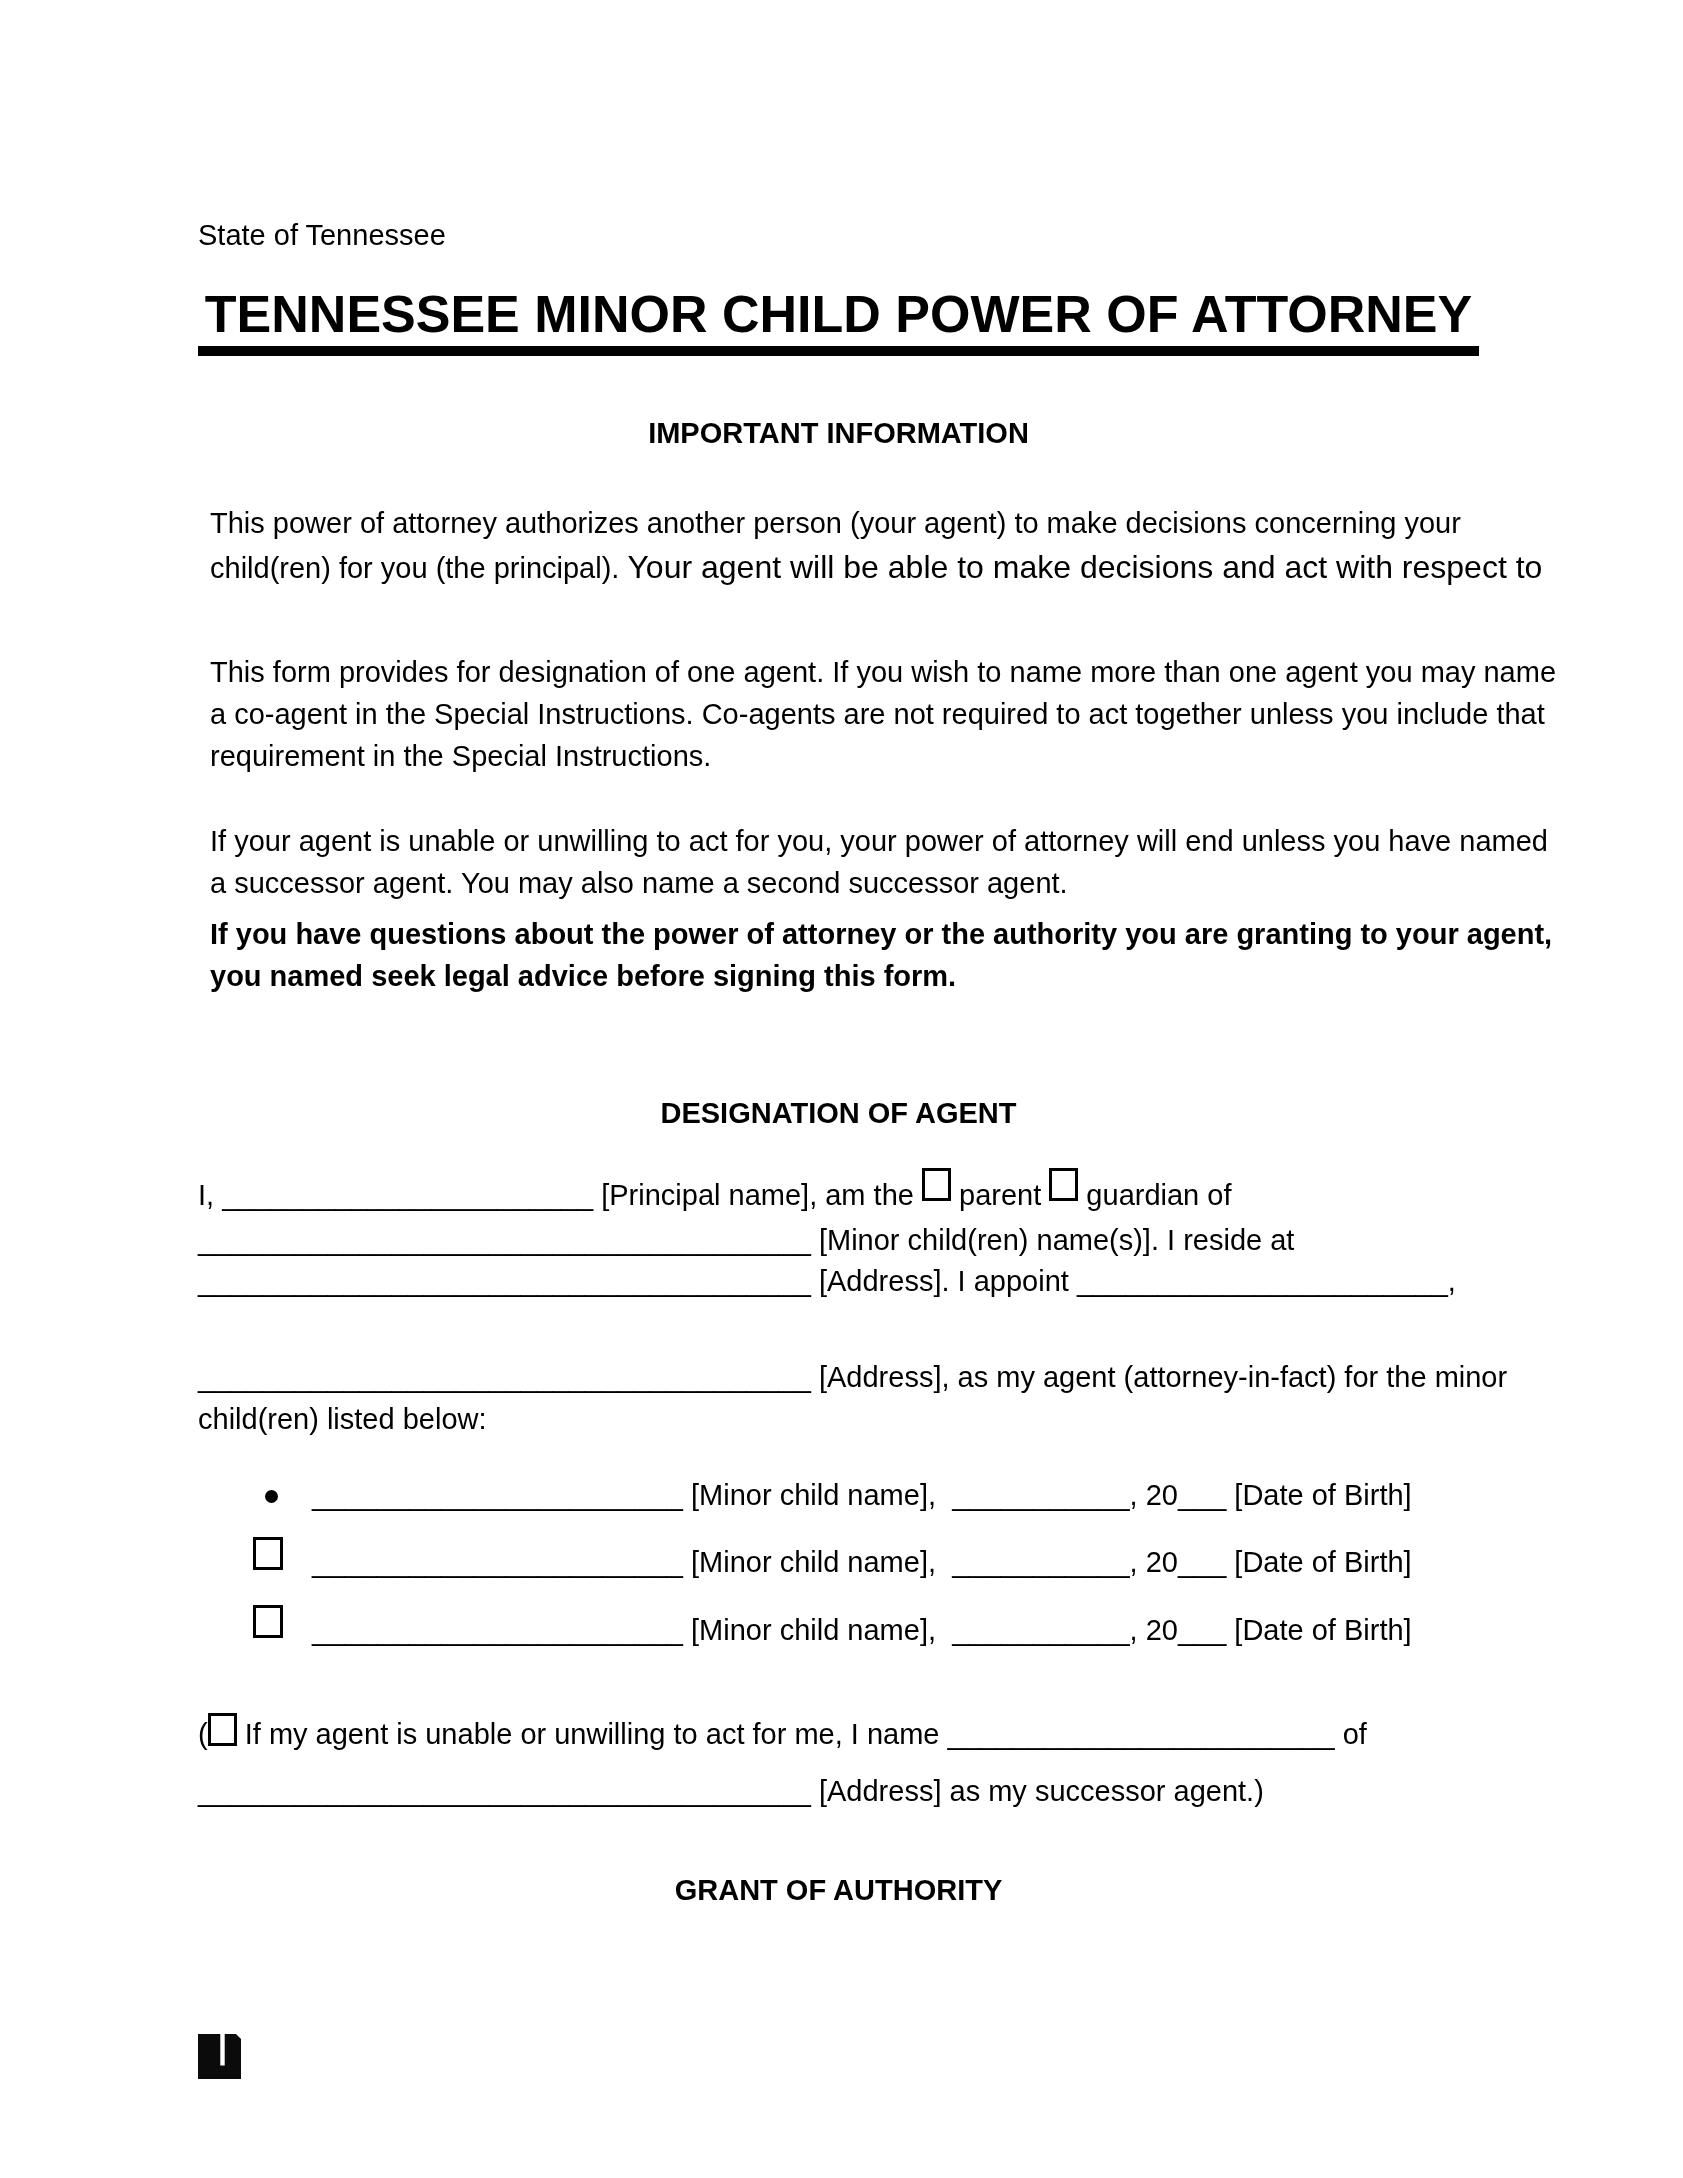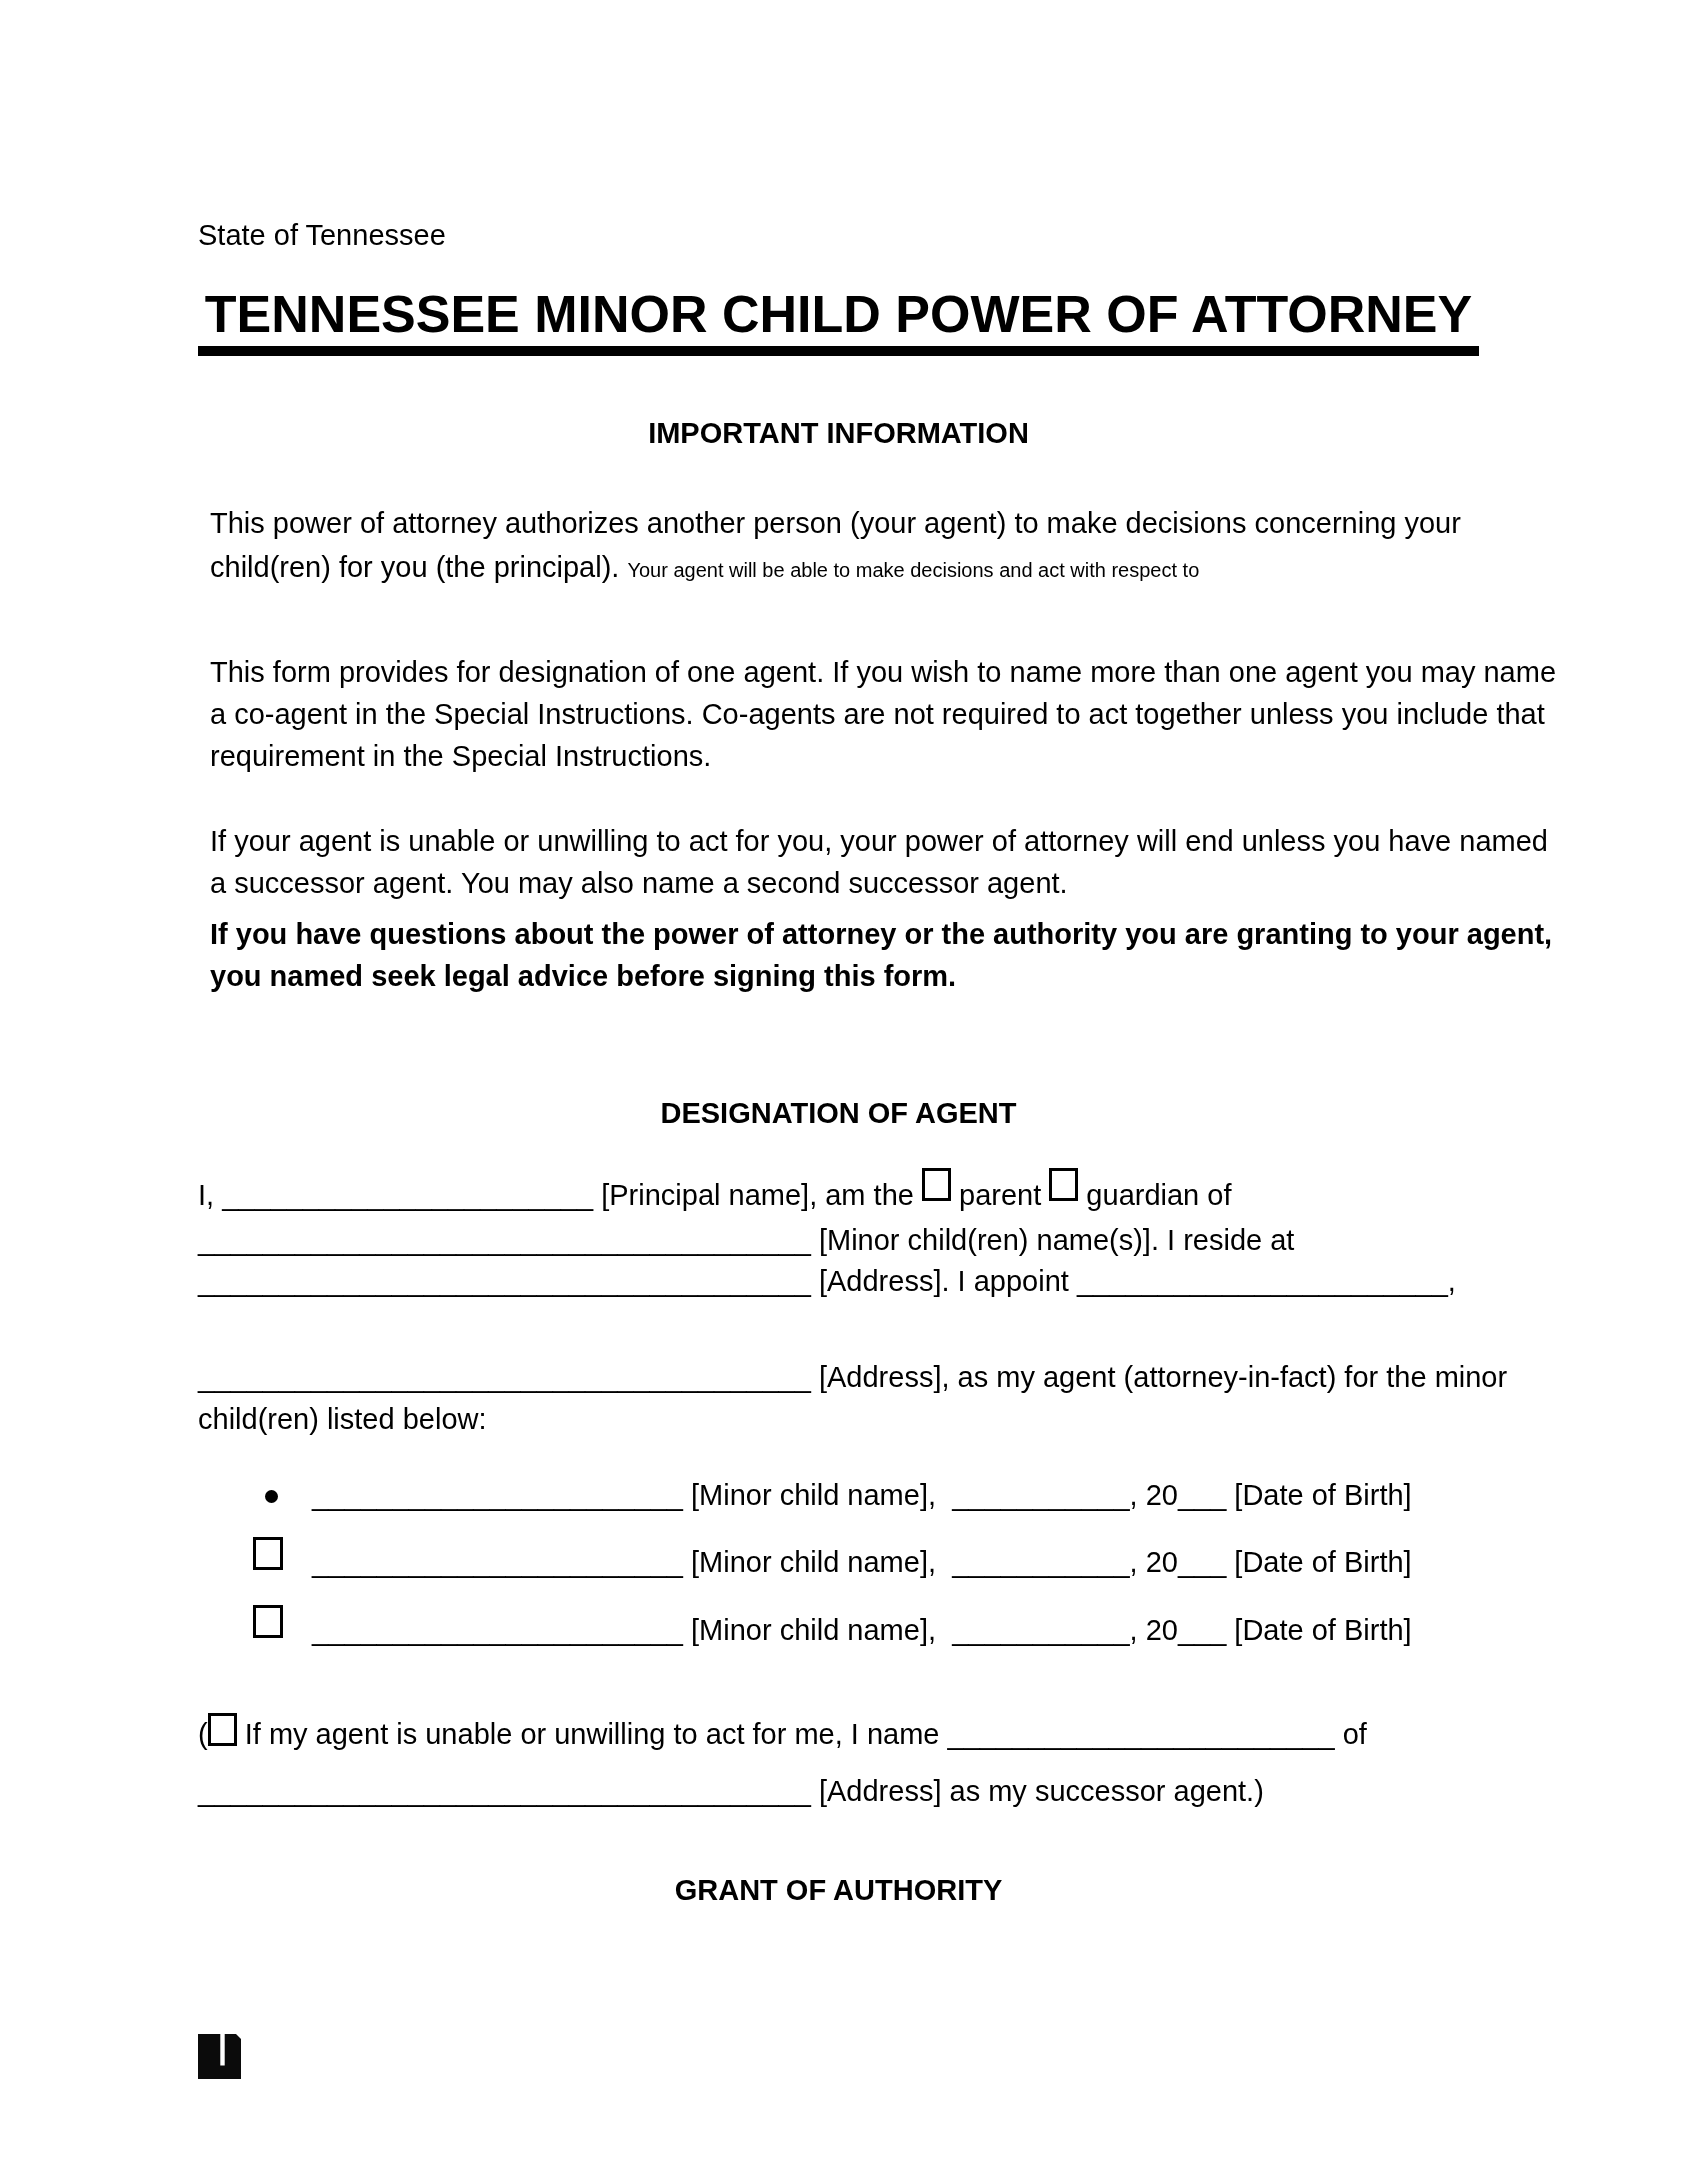--- a/index.html
+++ b/index.html
@@ -10,21 +10,21 @@
   }
   .state { position:absolute; left:198px; top:198px; line-height:34px;margin-top:20px; }
   .title-wrap { position:absolute; left:198px; top:289px; width:1281px; }
   .doc-title { margin:0; font-size:52px; line-height:51px; font-weight:bold; text-align:center; white-space:pre; }
   .rule { height:10px; background:#000; margin-top:6px; }
   .sect { position:absolute; left:198px; width:1281px; margin:0; text-align:center; font-size:29px; font-weight:bold; line-height:34px; }
   .para { position:absolute; left:198px; width:1317px; line-height:42px;margin-left:12px; }
   .para.p1 { line-height:44px; }
   .para.bold { font-weight:bold; }
   .ln { white-space:pre; }
-  .lg { font-size:20px; }
+  .lg { font-size:32px; }
   .fline { position:absolute; left:198px; white-space:pre; line-height:42px; }
   .cb {
     display:inline-block; width:29px; height:33px; border:3px solid #000;
     box-sizing:border-box; background:#fff; vertical-align:-2px;
   }
   .cb.sup { vertical-align:4px; }
   .child-row { position:absolute; left:198px; width:1317px; height:51px; }
   .row-text { position:absolute; left:114px; top:0; white-space:pre; line-height:42px; }
   .marker-box { position:absolute; left:55px; top:-4px; width:30px; height:33px; border:3px solid #000; box-sizing:border-box; background:#fff; }
   .bullet-dot { position:absolute; left:67px; top:16px; width:13px; height:13px; border-radius:50%; background:#000; }

